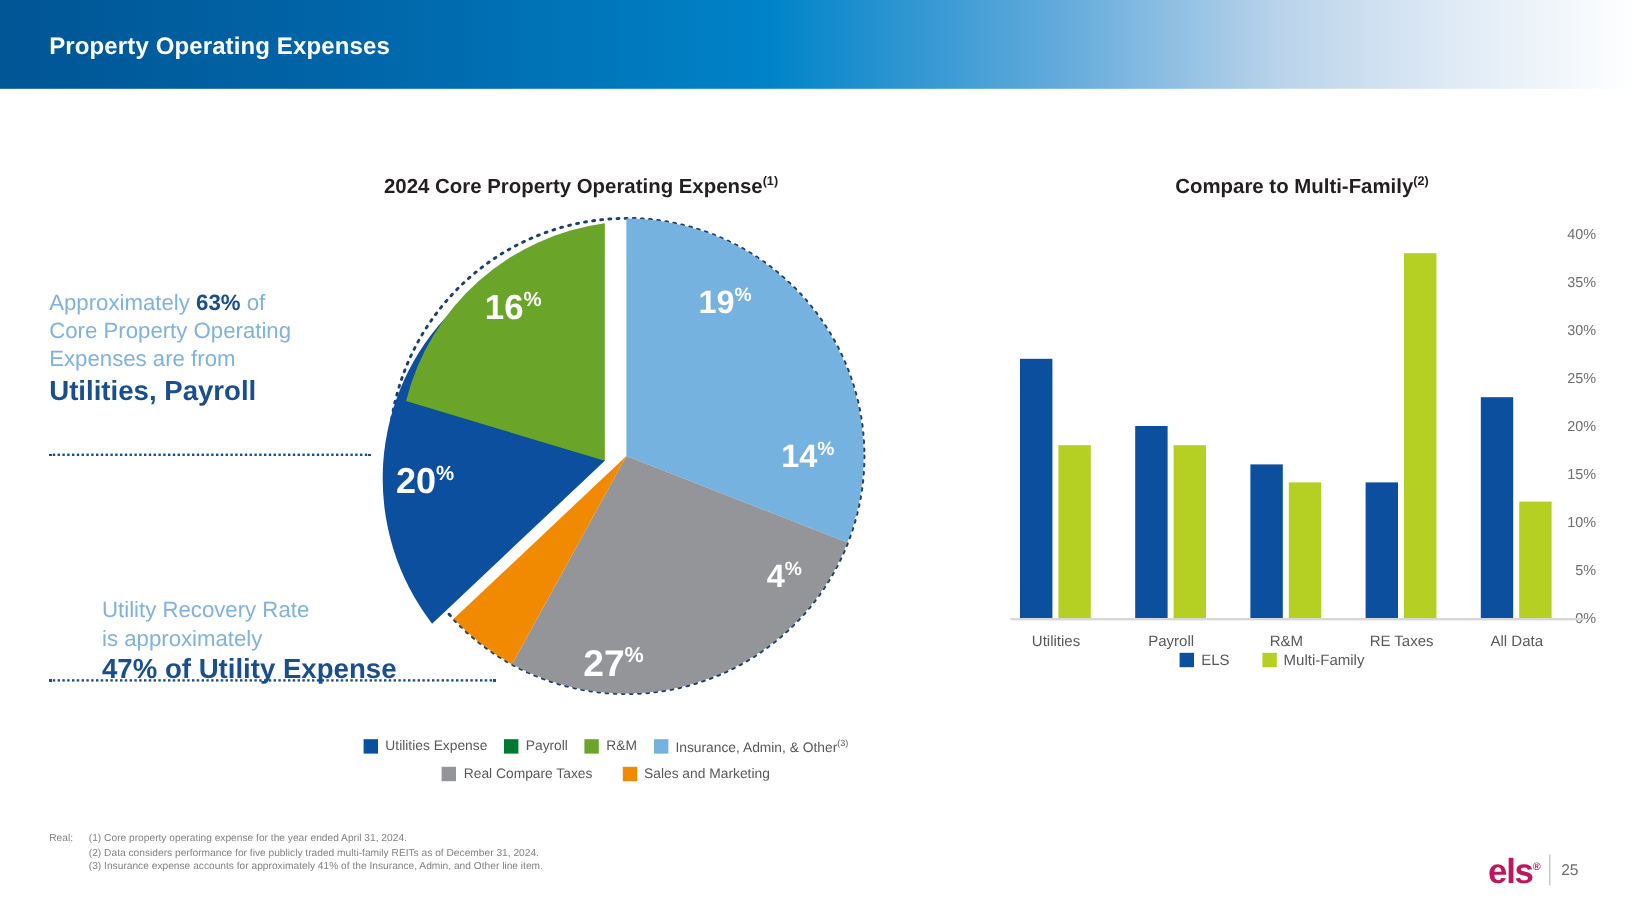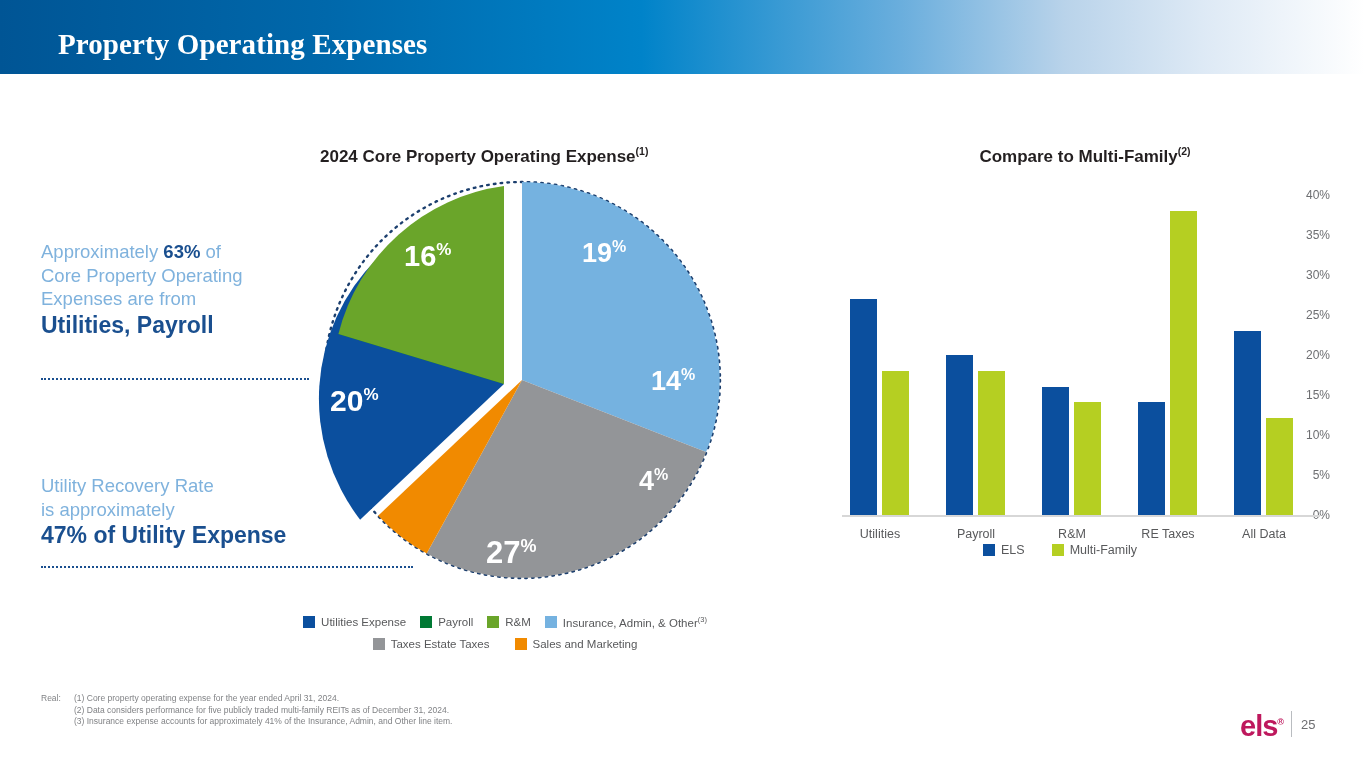--- a/index.html
+++ b/index.html
@@ -8,31 +8,31 @@
     background:#ffffff;
     font-family:"Liberation Sans", sans-serif;
     overflow:hidden;position:relative;
   }
   
   #header{
     position:absolute;left:0;top:0;width:1365px;height:74px;
     background:linear-gradient(90deg,#005595 0%,#0068ab 24%,#0083c9 47%,#6aaedd 66%,#b9d3ea 78%,#dde9f5 88%,#ffffff 100%);
   }
   #header-title{
-    position:absolute;left:58px;top:28px;
-    font-size:29px;font-weight:bold;color:#ffffff;letter-spacing:.1px;font-family:Liberation Serif, serif;
+    position:absolute;left:41px;top:28px;
+    font-size:20px;font-weight:bold;color:#ffffff;letter-spacing:.1px;
   }
   
   .callout{position:absolute;left:41px;}
   .callout .line{color:#7fb2dd;font-size:18.5px;line-height:23.5px;white-space:nowrap;}
   .callout .strong{color:#1a4f8f;font-weight:bold;}
   .callout .big{color:#1a4f8f;font-weight:bold;font-size:23px;line-height:28px;white-space:nowrap;}
   .dotrule{position:absolute;border-top:2.5px dotted #1a4f8f;}
   #callout1{top:240px;}
-  #callout2{top:474px;}
+  #callout2{top:496px;margin-left:44px;}
   
   #pie-title{
     position:absolute;left:320px;top:145px;width:420px;
     font-size:17px;font-weight:bold;color:#231f20;
   }
   #pie-title sup{font-size:10.5px;}
   #pie-wrap{position:absolute;left:300px;top:178px;width:430px;height:410px;}
   #pie-svg{position:absolute;left:0;top:0;}
   .pielabel{
     position:absolute;color:#ffffff;font-weight:bold;font-size:27px;
@@ -147,21 +147,21 @@
       <span class="legtext">R&amp;M</span>
     </div>
     <div class="legitem">
       <span class="swatch" style="background:#75b2e0"></span>
       <span class="legtext"><span>Insurance, Admin, &amp; Other</span><sup>(3)</sup></span>
     </div>
   </div>
   <div class="legrow" style="margin-top:9px;">
     <div class="legitem">
       <span class="swatch" style="background:#939598"></span>
-      <span class="legtext">Taxes Estate Taxes</span>
+      <span class="legtext">Real Compare Taxes</span>
     </div>
     <div class="legitem" style="margin-left:18px;">
       <span class="swatch" style="background:#f18a00"></span>
       <span class="legtext">Sales and Marketing</span>
     </div>
   </div>
 </div>
 
 <div id="bar-title"><span>Compare to Multi-Family</span><sup>(2)</sup></div>
 

